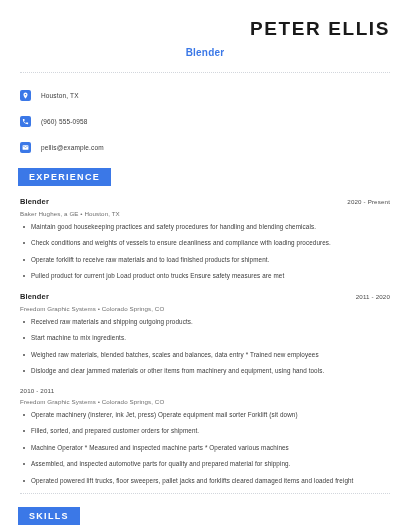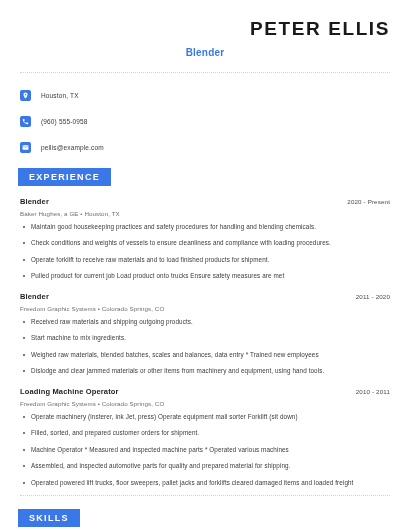--- a/index.html
+++ b/index.html
@@ -223,21 +223,20 @@
       <ul class="bullets">
         <li>Received raw materials and shipping outgoing products.</li>
         <li>Start machine to mix ingredients.</li>
         <li>Weighed raw materials, blended batches, scales and balances, data entry * Trained new employees</li>
         <li>Dislodge and clear jammed materials or other items from machinery and equipment, using hand tools.</li>
       </ul>
     </div>
 
     <div class="entry">
       <div class="entry-head">
-        <span class="entry-role">Loading Machine Operator</span>
         <span class="entry-dates">2010 - 2011</span>
       </div>
       <div class="entry-company">Freedom Graphic Systems  •  Colorado Springs, CO</div>
       <ul class="bullets">
         <li>Operate machinery (insterer, ink Jet, press) Operate equipment mail sorter Forklift (sit down)</li>
         <li>Filled, sorted, and prepared customer orders for shipment.</li>
         <li>Machine Operator * Measured and inspected machine parts * Operated various machines</li>
         <li>Assembled, and inspected automotive parts for quality and prepared material for shipping.</li>
         <li>Operated powered lift trucks, floor sweepers, pallet jacks and forklifts cleared damaged items and loaded freight</li>
       </ul>

